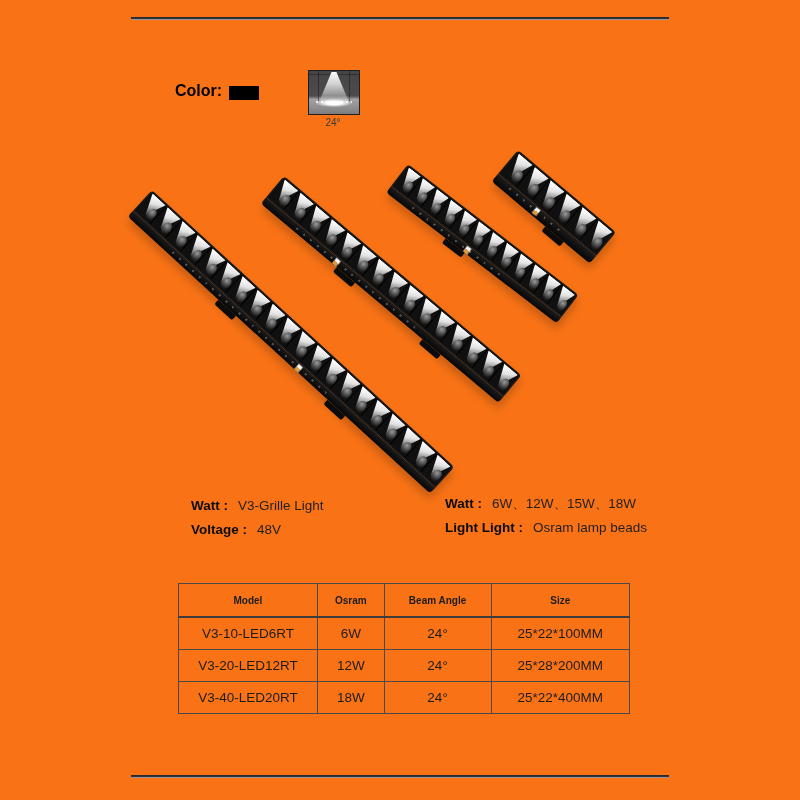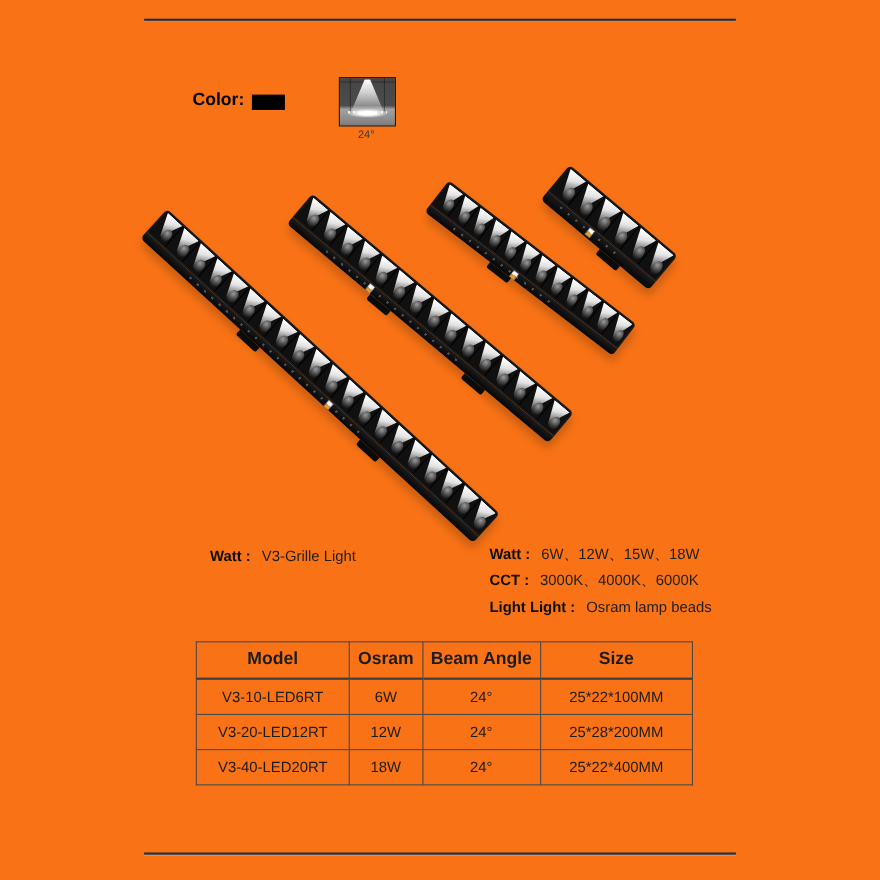--- a/index.html
+++ b/index.html
@@ -57,21 +57,21 @@
   .specs{position:absolute;font-size:13.5px;line-height:24px;white-space:nowrap;}
   .specs.left{left:191px;top:494px;}
   .specs.right{left:402px;top:492px;margin-left:43px;}
   .spec-line b{color:#0c0c0c;}
   .spec-line span{margin-left:10px;color:#1f1f1f;}
 
   
   table.spec{position:absolute;left:178px;top:583px;width:452px;border-collapse:collapse;
              font-size:13.5px;color:#1c1c1c;table-layout:fixed;}
   table.spec th,table.spec td{border:1px solid #4a4a4a;text-align:center;padding:0;}
-  table.spec th{height:32px;font-size:16px;font-weight:bold;border-bottom:2px solid #3d3d3d;}
+  table.spec th{height:32px;font-size:10px;font-weight:bold;border-bottom:2px solid #3d3d3d;}
   table.spec td{height:31px;}
   col.c-model{width:30.8%;} col.c-power{width:14.8%;} col.c-beam{width:23.7%;} col.c-size{width:30.7%;}
 </style>
 </head>
 <body>
 
 <div class="canvas">
 
   <div class="rule top"></div>
 
@@ -175,24 +175,24 @@
         </div>
         <div class="housing">
           <span class="sticker" style="left: 40%; background: linear-gradient(rgb(246, 246, 246) 45%, rgb(224, 154, 60) 45%);"></span>
         </div>
         <div class="nub" style="left: 55%;"></div>
       </div>
     </div>
 
   <div class="specs left">
       <div class="spec-line"><b>Watt :</b><span>V3-Grille Light</span></div>
+      <div class="spec-line"><b>Voltage :</b><span>48V</span></div>
     </div>
   <div class="specs right">
       <div class="spec-line"><b>Watt :</b><span>6W、12W、15W、18W</span></div>
-      <div class="spec-line"><b>CCT :</b><span>3000K、4000K、6000K</span></div>
       <div class="spec-line"><b>Light Light :</b><span>Osram lamp beads</span></div>
     </div>
 
   <table class="spec">
     <colgroup>
       <col class="c-model">
         <col class="c-power">
         <col class="c-beam">
         <col class="c-size">
     </colgroup>

